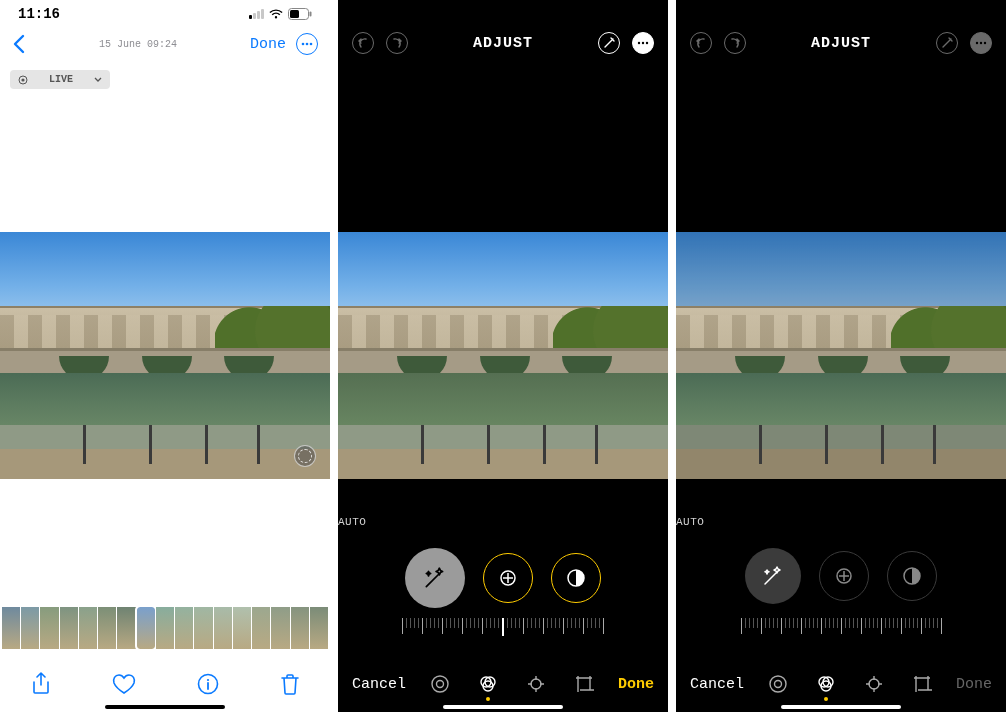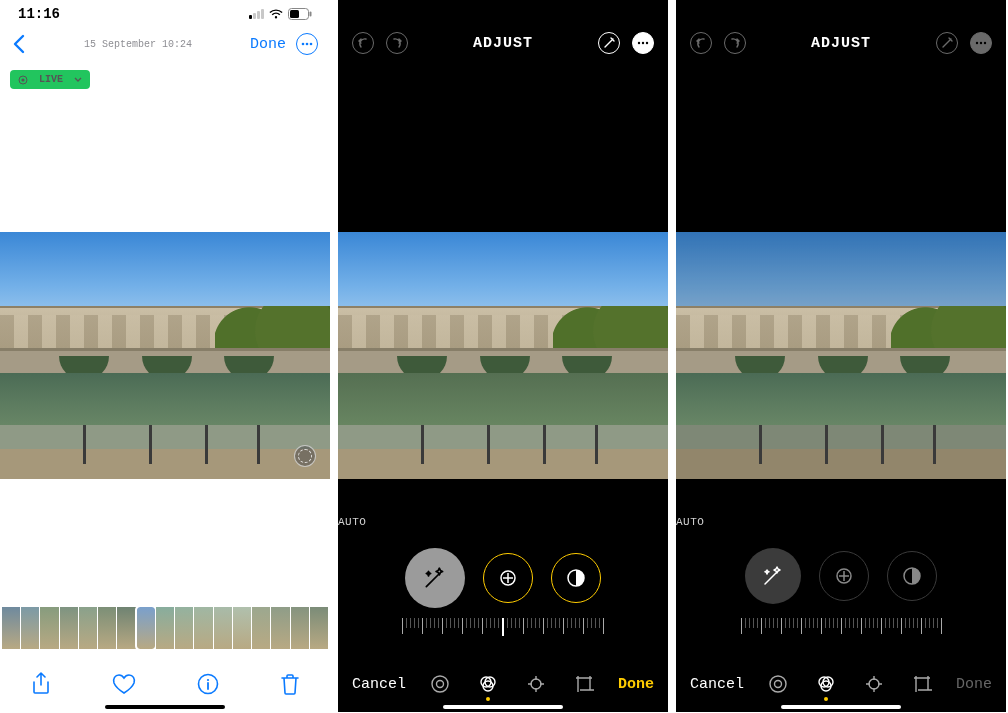--- a/index.html
+++ b/index.html
@@ -19,21 +19,21 @@
   .sig span:nth-child(1){height:4px;} .sig span:nth-child(2){height:6px;}
   .sig span:nth-child(3){height:8px;} .sig span:nth-child(4){height:10px;}
   .nav { height:40px; display:flex; align-items:center; justify-content:space-between; padding:0 12px; }
   .back { color:#0a7aff; }
   .nav .mid { text-align:center; flex:1; }
   .nav .mid .t1 { font-size:13px; font-weight:600; }
   .nav .mid .t2 { font-size:10px; color:#8e8e93; }
   .nav .rght { display:flex; align-items:center; gap:10px; }
   .edit { color:#0a7aff; font-size:15px; }
   .more { width:22px; height:22px; border:1.5px solid #0a7aff; border-radius:50%; display:flex; align-items:center; justify-content:center; color:#0a7aff; font-size:10px; letter-spacing:1px; }
-  .live { display:inline-flex; align-items:center; gap:11px; font-size:10px; background:#22c55e; border-radius:4px; padding:4px 8px; margin:6px 0 0 10px; color:#555; font-weight:600; }
+  .live { display:inline-flex; align-items:center; gap:21px; font-size:10px; background:#e5e5e5; border-radius:4px; padding:4px 8px; margin:6px 0 0 10px; color:#555; font-weight:600; }
   .photo-a { position:absolute; top:232px; left:0; width:100%; height:247px; }
   .badge-live { position:absolute; right:14px; bottom:12px; width:22px; height:22px; border-radius:50%; background:rgba(80,80,80,0.55); border:1px solid rgba(255,255,255,.6); }
   .badge-live::before { content:""; position:absolute; inset:3px; border:1px dashed rgba(255,255,255,.8); border-radius:50%; }
   .film { position:absolute; bottom:64px; left:0; width:100%; height:42px; display:flex; gap:1px; padding:0 2px; }
   .film .th { flex:1; }
   .film .th.sel { outline:2px solid #fff; border-radius:3px; }
   .tbar { position:absolute; bottom:0; left:0; width:100%; height:58px; display:flex; justify-content:space-around; align-items:center; color:#0a7aff; }
   .home-ind { position:absolute; bottom:4px; left:50%; transform:translateX(-50%); width:120px; height:4px; border-radius:3px; }
   .hi-dark { background:#000; }
   .hi-light { background:#fff; }
@@ -127,21 +127,21 @@
           </svg>
       </span>
     </div>
     <div class="nav">
       <span class="back">
         <svg width="14" height="20" viewBox="0 0 14 20">
             <path d="M11 2L3 10l8 8" stroke="#0a7aff" stroke-width="2.4" fill="none" stroke-linecap="round" stroke-linejoin="round"></path>
           </svg>
       </span>
       <div class="mid">
-        <div class="t2">15 September  10:24</div>
+        <div class="t2">15 June  09:24</div>
       </div>
       <div class="rght">
         <span class="edit">Done</span>
         <span class="more">
           <svg width="12" height="4" viewBox="0 0 12 4">
               <circle cx="2" cy="2" r="1.3" fill="#0a7aff"></circle>
               <circle cx="6" cy="2" r="1.3" fill="#0a7aff"></circle>
               <circle cx="10" cy="2" r="1.3" fill="#0a7aff"></circle>
             </svg>
         </span>

